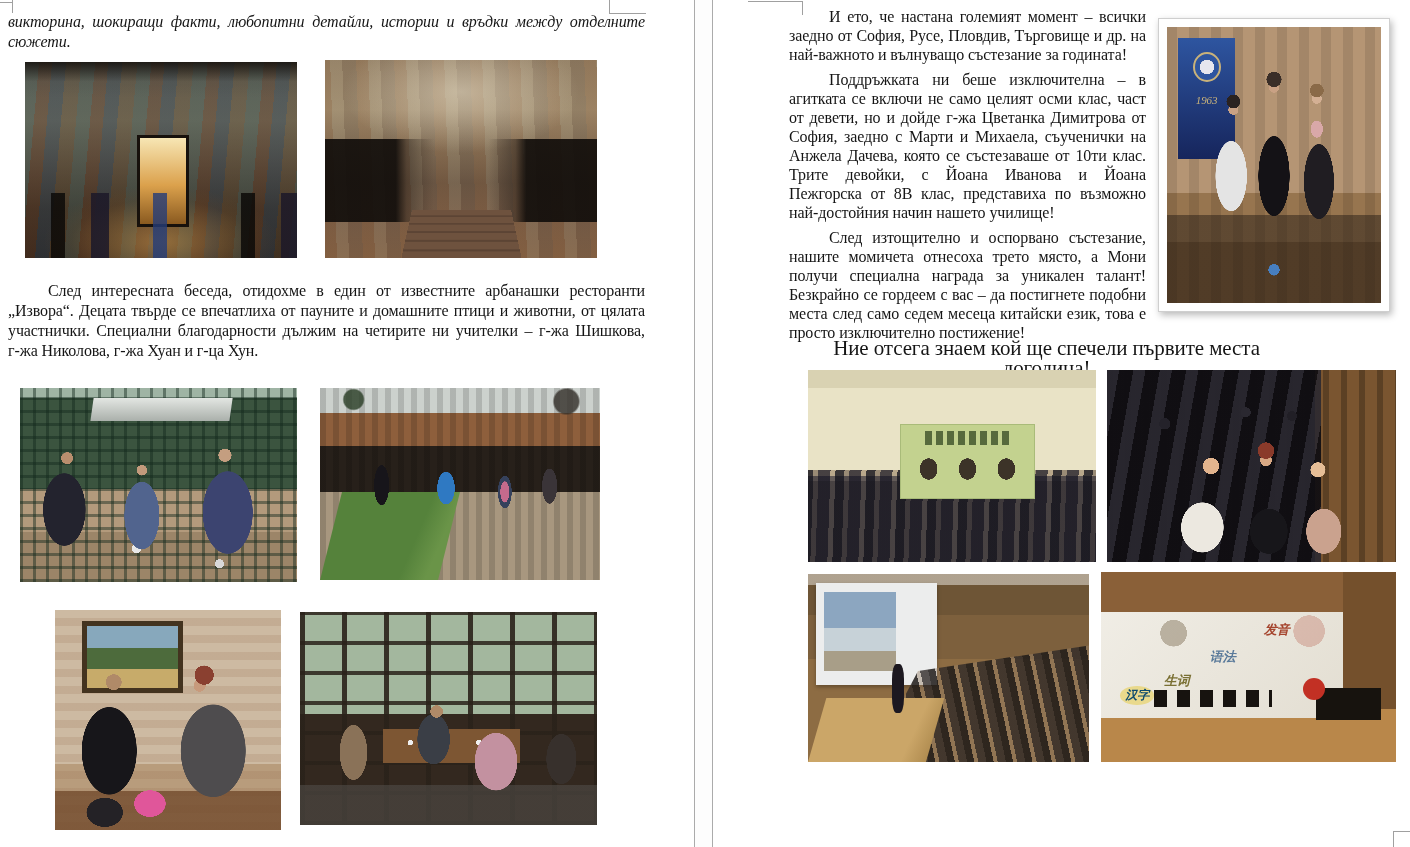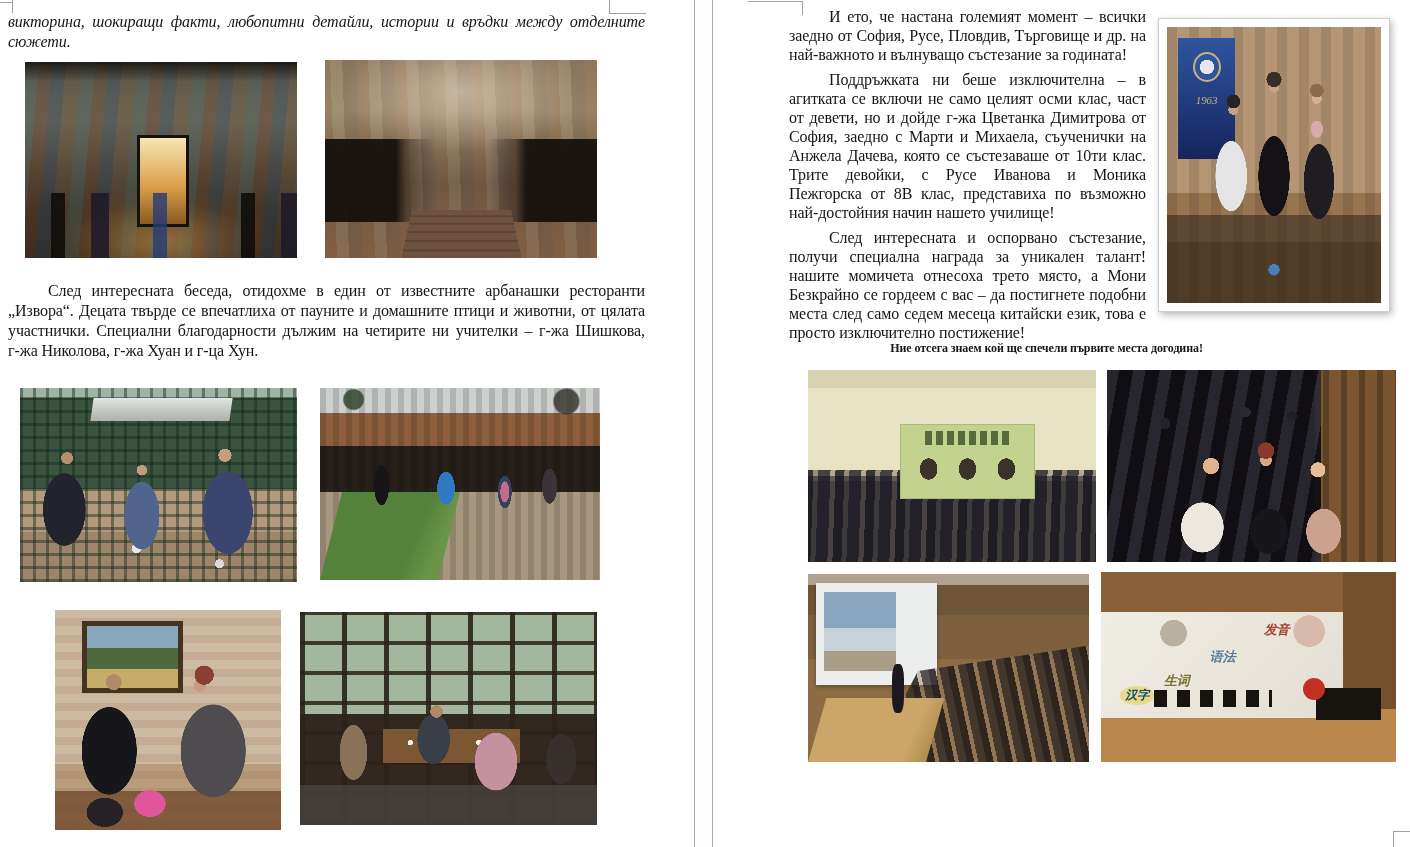--- a/index.html
+++ b/index.html
@@ -13,21 +13,21 @@
   #pageL{left:0;width:694px;border-right:1px solid #ababab;}
   #pageR{left:712px;width:698px;border-left:1px solid #ababab;}
 
   
   .tb{position:absolute;}
   .ln{height:20px;line-height:20px;font-size:16px;overflow:hidden;
       text-align:justify;text-align-last:justify;}
   .ln.last{text-align-last:left;}
   .ind{text-indent:40px;}
   .lnr{height:19px;line-height:19px;}
-  #rhl{position:absolute;font-weight:700;font-size:12px;text-align:center;line-height:20px;}
+  #rhl{position:absolute;font-weight:400;font-size:21px;text-align:center;line-height:20px;}
 
   
   .cm{position:absolute;background:#a0a0a0;z-index:5;}
 
   
   .ph{position:absolute;overflow:hidden;background:#888;}
   .ph > i{position:absolute;display:block;}
 
   
   #ph1{left:25px;top:62px;width:272px;height:196px;
@@ -277,29 +277,29 @@
     <div class="ln lnr">заедно от София, Русе, Пловдив, Търговище и др. на</div>
     <div class="ln lnr last">най-важното и вълнуващо състезание за годината!</div>
   </div>
 
   <div class="tb" id="rp2" style="left:76px;top:70px;width:357px;">
     <div class="ln lnr ind">Поддръжката ни беше изключителна – в</div>
     <div class="ln lnr">агитката се включи не само целият осми клас, част</div>
     <div class="ln lnr">от девети, но и дойде г-жа Цветанка Димитрова от</div>
     <div class="ln lnr">София, заедно с Марти и Михаела, съученички на</div>
     <div class="ln lnr">Анжела Дачева, която се състезаваше от 10ти клас.</div>
-    <div class="ln lnr">Трите девойки, с Русе Иванова и Моника</div>
+    <div class="ln lnr">Трите девойки, с Йоана Иванова и Йоана</div>
     <div class="ln lnr">Пежгорска от 8В клас, представиха по възможно</div>
     <div class="ln lnr last">най-достойния начин нашето училище!</div>
   </div>
 
   <div class="tb" id="rp3" style="left:76px;top:228px;width:357px;">
-    <div class="ln lnr ind">След интересната и оспорвано състезание,</div>
+    <div class="ln lnr ind">След изтощително и оспорвано състезание,</div>
+    <div class="ln lnr">нашите момичета отнесоха трето място, а Мони</div>
     <div class="ln lnr">получи специална награда за уникален талант!</div>
-    <div class="ln lnr">нашите момичета отнесоха трето място, а Мони</div>
     <div class="ln lnr">Безкрайно се гордеем с вас – да постигнете подобни</div>
     <div class="ln lnr">места след само седем месеца китайски език, това е</div>
     <div class="ln lnr last">просто изключително постижение!</div>
   </div>
 
   <div id="rhl" style="left:76px;top:338px;width:515px;">Ние отсега знаем кой ще спечели първите места догодина!</div>
 
   <div id="fp">
     <div class="inner">
       <div class="banner">

